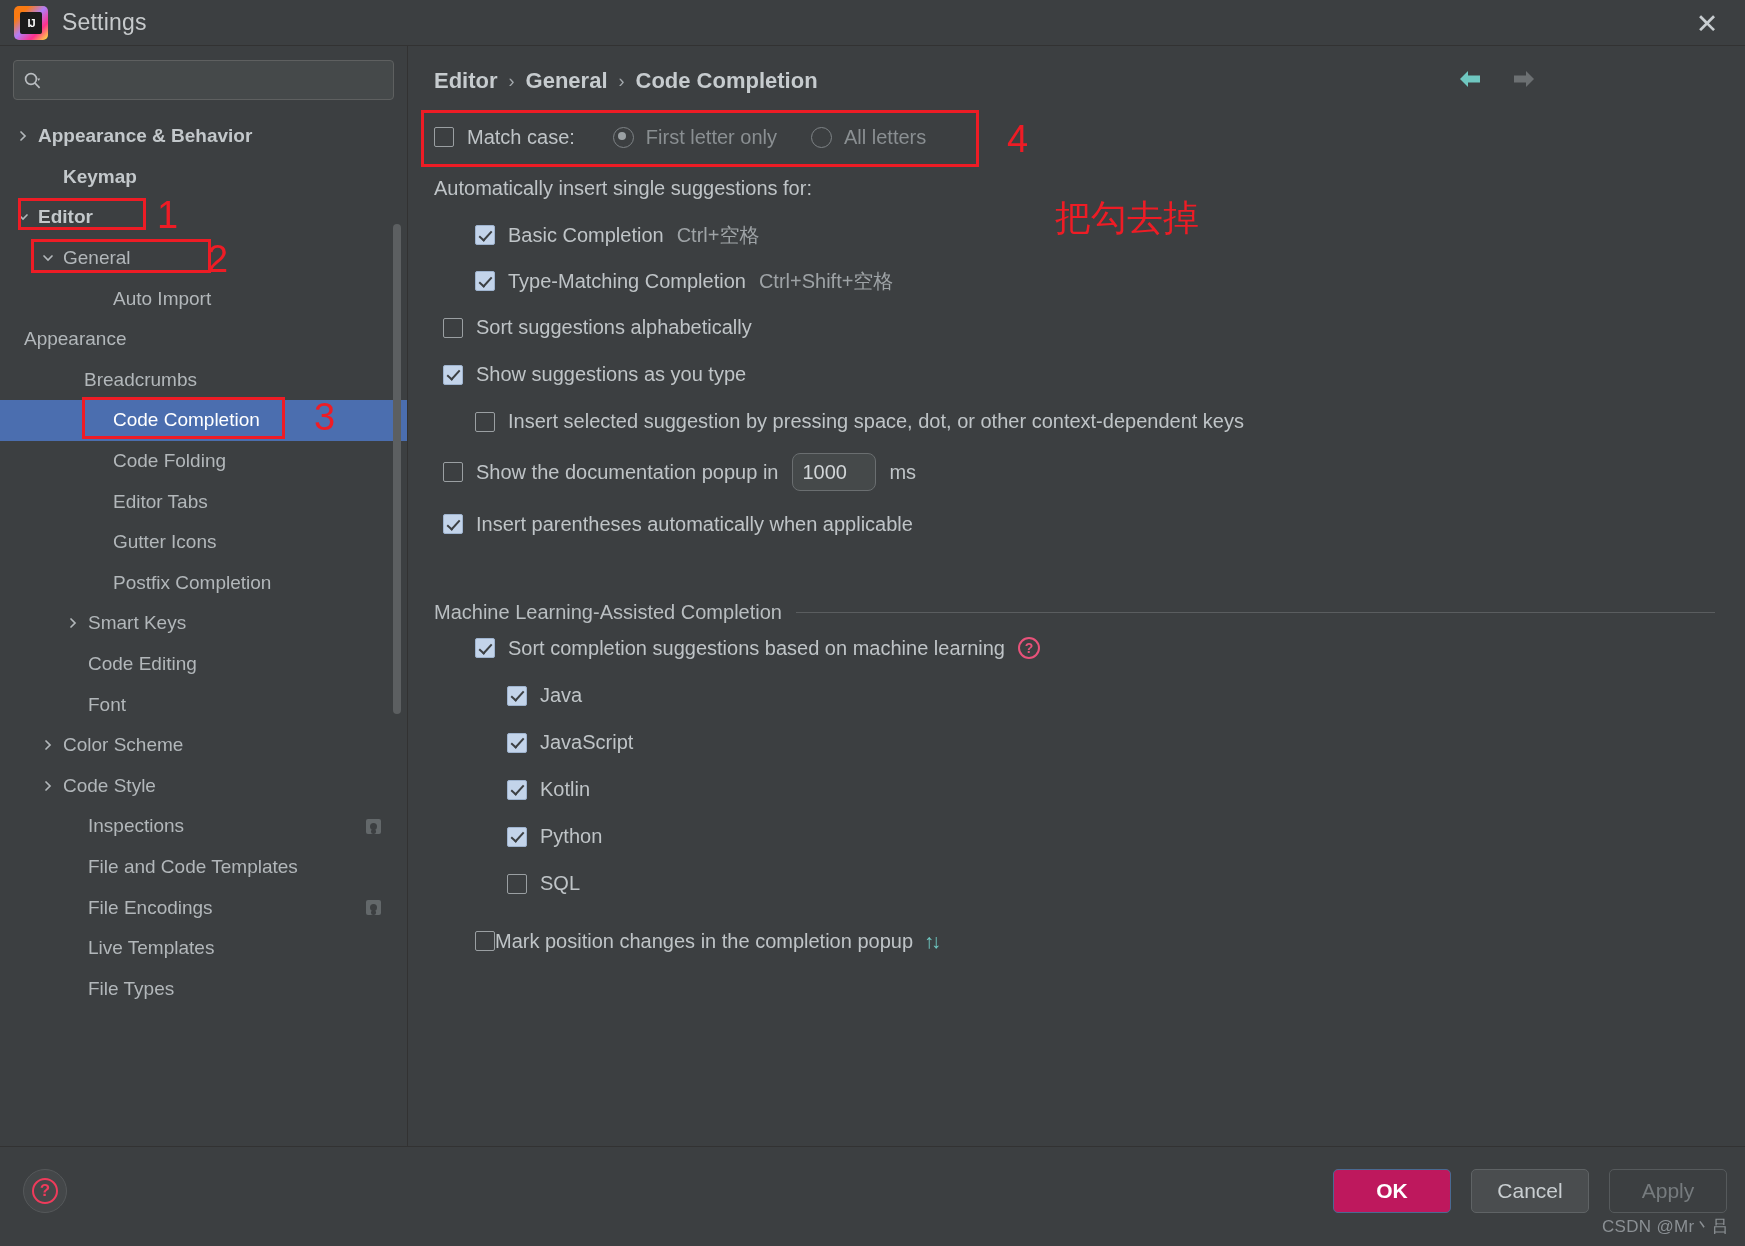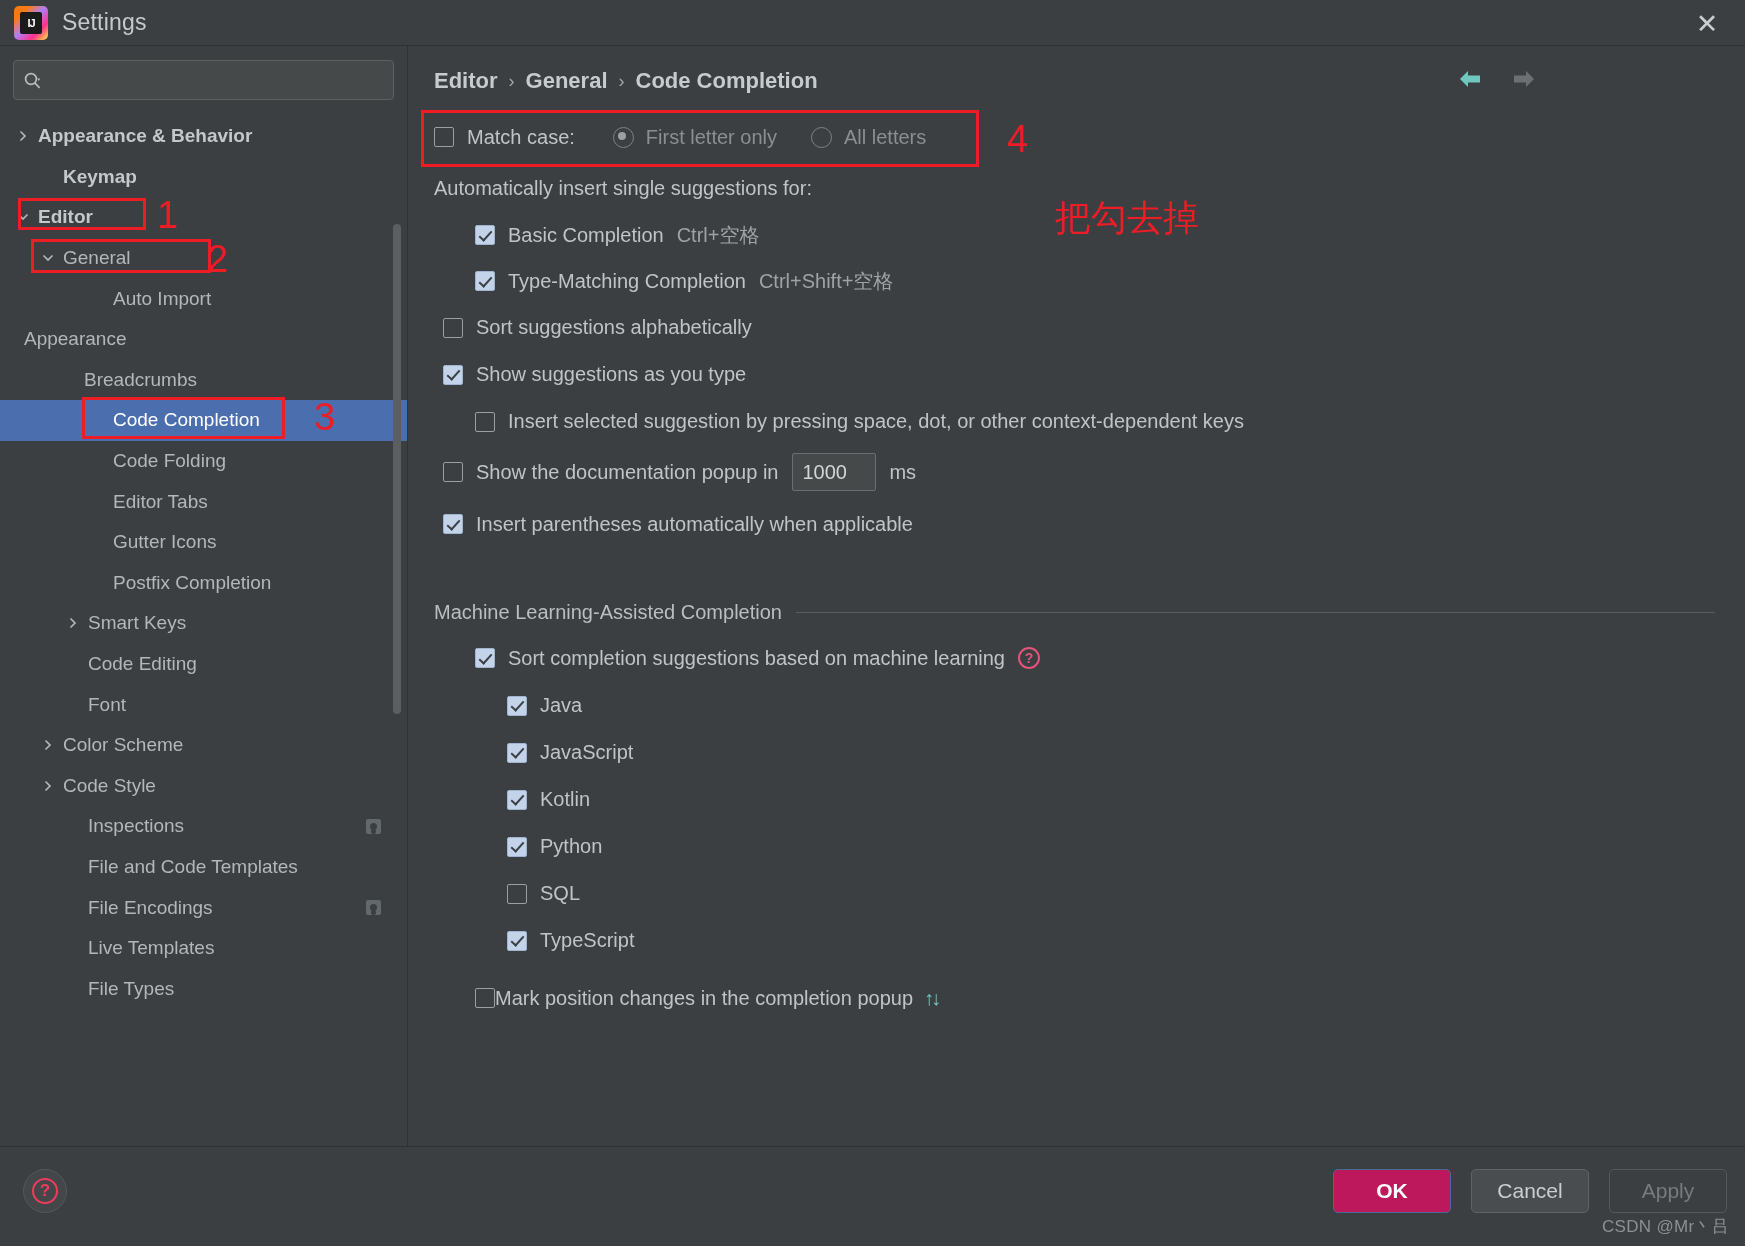--- a/index.html
+++ b/index.html
@@ -139,21 +139,21 @@
     width: 21px; height: 21px; border-radius: 50%; flex: none;
     border: 1.7px solid #7e8386; position: relative; cursor: pointer;
   }
   .rb.on::after {
     content: ""; position: absolute; left: 4.6px; top: 4.6px;
     width: 8px; height: 8px; border-radius: 50%; background: #9aa0a3;
   }
 
   .ms-input {
     width: 84px; height: 38px; background: #45494a;
-    border: 1px solid #6a6e70; border-radius: 2px;
+    border: 1px solid #6a6e70; border-radius: 8px;
     color: #d2d6d8; font-size: 20px;
     display: flex; align-items: center; padding-left: 9px;
   }
   .link { color: #5789c6; font-size: 20px; cursor: pointer; }
 
   .section-head { display: flex; align-items: center; gap: 14px; }
   .section-head .ttl { color: #b9bec1; font-size: 20px; white-space: nowrap; }
   .section-head .line { flex: 1; height: 1px; background: #5a5d5f; }
 
   .help-icon {
@@ -493,21 +493,21 @@
         <span class="ms-input" style="margin-left:14px;">1000</span>
         <span class="lbl" style="margin-left:13px;">ms</span>
       </div>
 
       <div class="row" style="height:50px; padding-left:9px;">
         <span class="cb on"></span>
         <span class="lbl" style="margin-left:13px;">Insert parentheses automatically when applicable</span>
       </div>
 
 
-      <div class="section-head" style="margin-top:52px; margin-bottom:10px; padding-right:22px;">
+      <div class="section-head" style="margin-top:52px; padding-right:22px;">
         <span class="ttl">Machine Learning-Assisted Completion</span>
         <span class="line"></span>
       </div>
 
       <div class="row" style="height:48px; padding-left:41px;">
         <span class="cb on"></span>
         <span class="lbl" style="margin-left:13px;">Sort completion suggestions based on machine learning</span>
         <span class="help-icon" style="margin-left:13px;">?</span>
       </div>
 
@@ -525,24 +525,20 @@
             <span class="lbl" style="margin-left: 13px;">Kotlin</span>
           </div>
           <div class="row" style="height: 47px; padding-left: 73px;">
             <span class="cb on"></span>
             <span class="lbl" style="margin-left: 13px;">Python</span>
           </div>
           <div class="row" style="height: 47px; padding-left: 73px;">
             <span class="cb"></span>
             <span class="lbl" style="margin-left: 13px;">SQL</span>
           </div>
-          <div class="row" style="height: 47px; padding-left: 73px;">
-            <span class="cb on"></span>
-            <span class="lbl" style="margin-left: 13px;">TypeScript</span>
-          </div>
         </div>
 
       <div class="row" style="height:48px; padding-left:41px; margin-top:10px;">
         <span class="cb"></span>
         <span class="lbl" style="margin-left:0;">Mark position changes in the completion popup</span>
         <span class="ud-arrows" style="margin-left:11px;">↑↓</span>
       </div>
 
     </div>
   </div>

